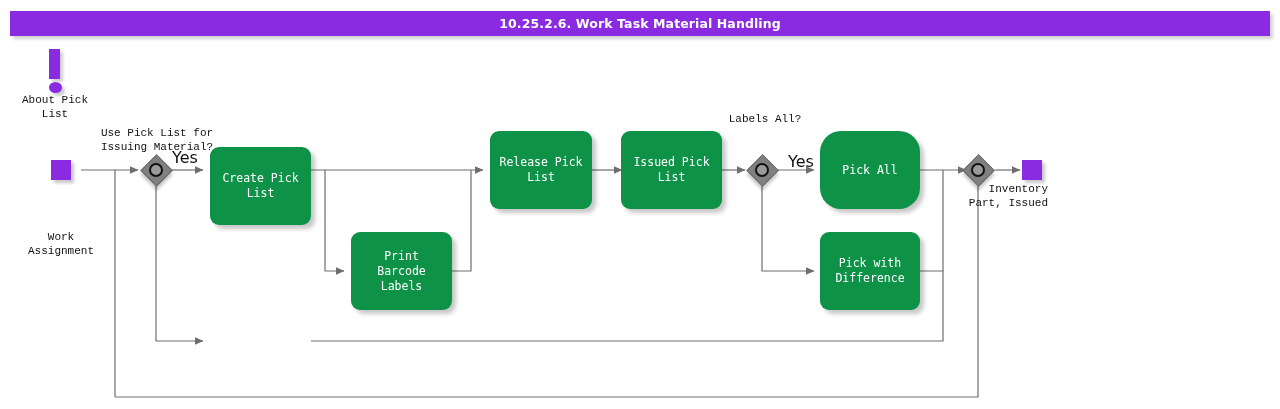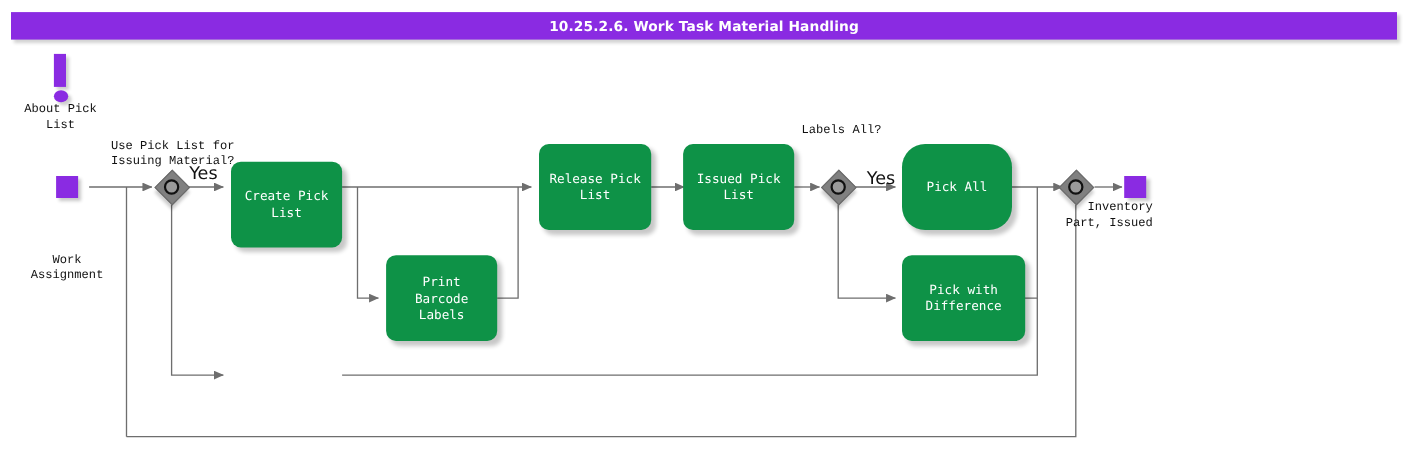--- a/index.html
+++ b/index.html
@@ -144,21 +144,21 @@
 
   <div class="task" style="left: 351px; top: 232px; width: 101px; height: 78px; white-space: pre-line;">Print Barcode
 Labels</div>
 
   <div class="task" style="left: 490px; top: 131px; width: 102px; height: 78px; white-space: pre-line;">Release Pick List</div>
 
   <div class="task" style="left: 621px; top: 131px; width: 101px; height: 78px; white-space: pre-line;">Issued Pick List</div>
 
   <div class="task" style="left: 820px; top: 131px; width: 100px; height: 78px; white-space: pre-line; border-radius: 21px;">Pick All</div>
 
-  <div class="task" style="left: 820px; top: 232px; width: 112px; height: 78px; white-space: pre-line;">Pick with
+  <div class="task" style="left: 820px; top: 232px; width: 100px; height: 78px; white-space: pre-line;">Pick with
 Difference</div>
 
 
   <div class="lbl" style="left: 705px; top: 112px; width: 120px; white-space: pre-line;">Labels All?</div>
   <div class="gw" style="left:747px;top:155px;">
     <div class="dia"></div>
     <div class="ring"></div>
   </div>
   <div class="edgelbl" style="left:788px;top:155px;">Yes</div>
 

